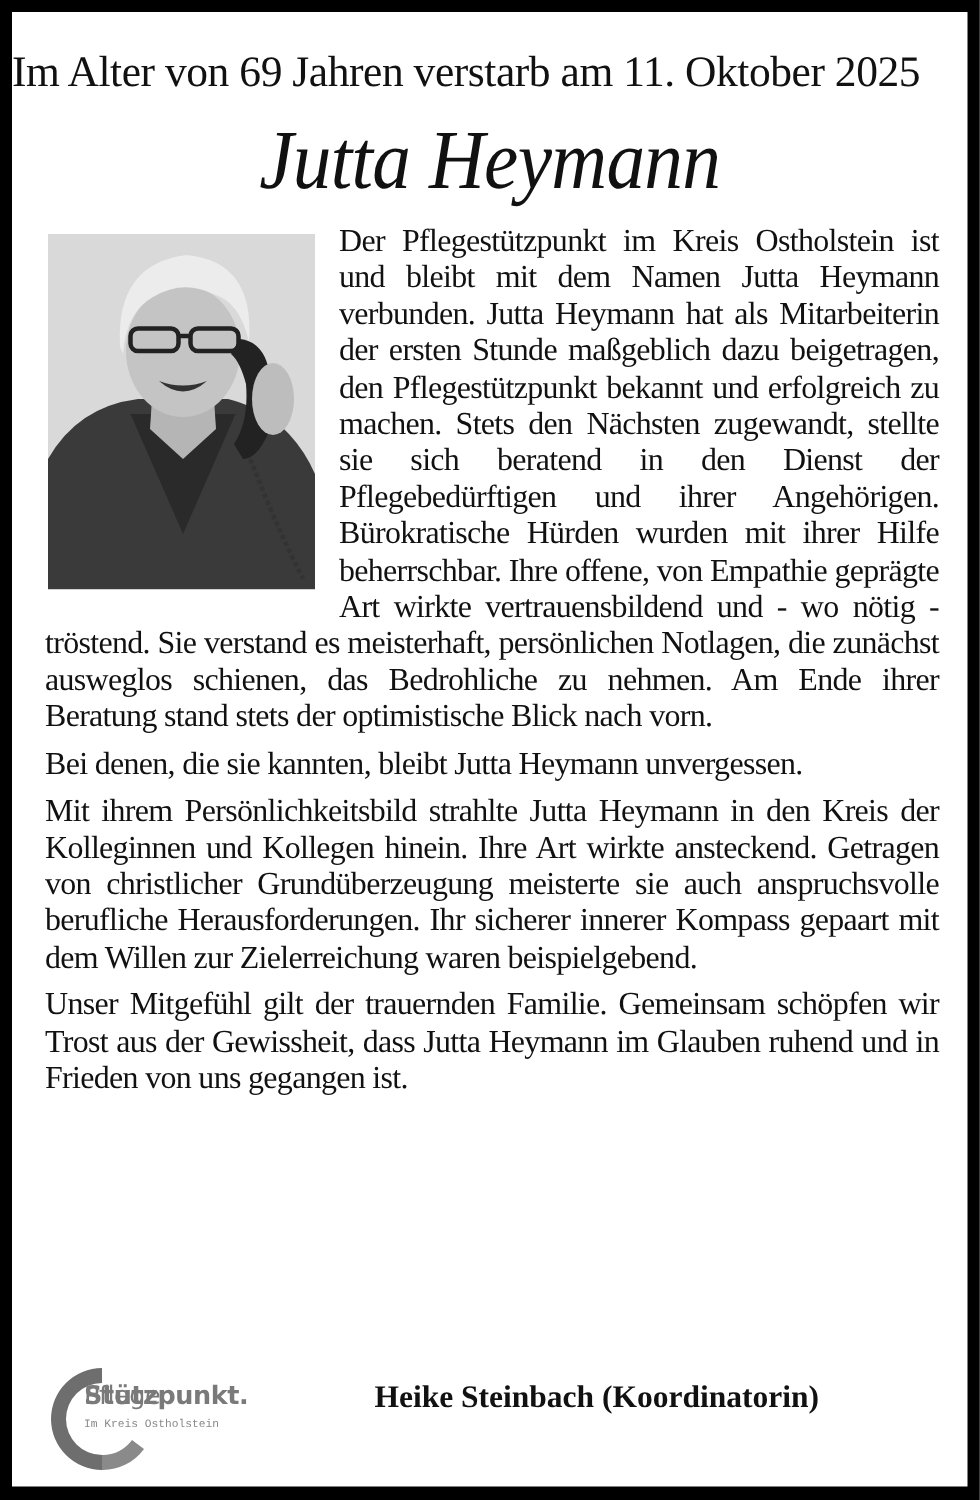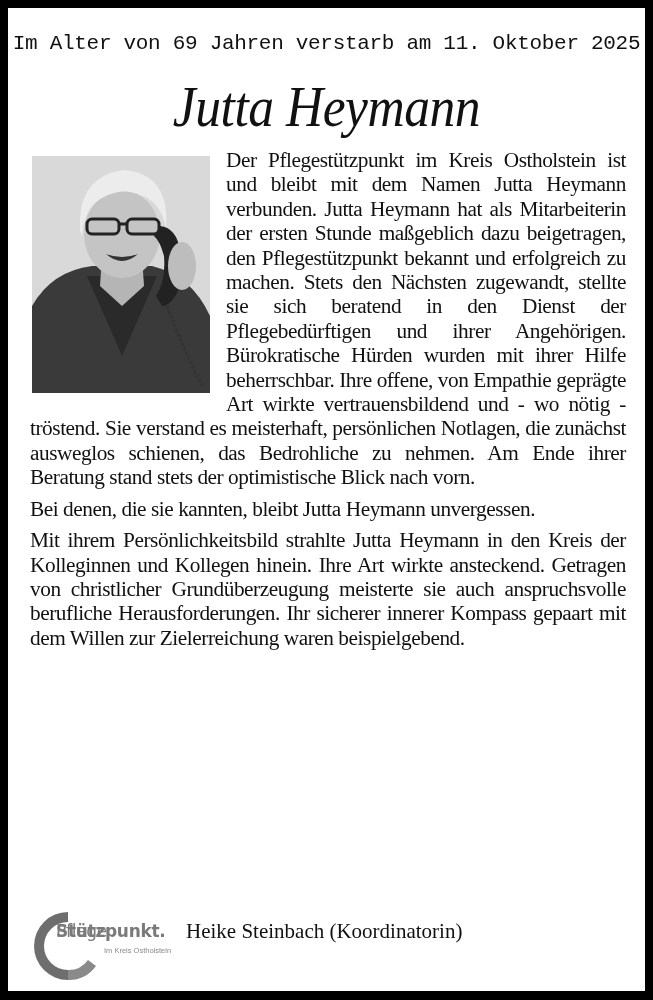--- a/index.html
+++ b/index.html
@@ -4,21 +4,21 @@
   <style>
     html, body { margin: 0; padding: 0; background: #000; }
     body { width: 653px; height: 1000px; overflow: hidden; }
     .frame {
       position: absolute; left: 8px; top: 8px; width: 637px; height: 983px;
       background: #fff; box-sizing: border-box;
     }
     .serif { font-family: "Liberation Serif", "DejaVu Serif", serif; color: #111; }
     .intro {
       position: absolute; top: 24px; left: 0; width: 100%;
-      text-align: center; font-size: 21px; letter-spacing: -0.3px; font-family: Liberation Mono, monospace;
+      font-size: 29px; letter-spacing: -0.3px;
     }
     .name {
       position: absolute; top: 67px; left: 0; width: 100%;
       text-align: center; font-size: 56px; font-style: italic; letter-spacing: -0.5px;
       transform: scaleX(0.92); transform-origin: center;
     }
     .photo {
       position: absolute; left: 24px; top: 148px; width: 178px; height: 237px;
       background: #d7d7d7; overflow: hidden;
     }
@@ -32,26 +32,26 @@
     .logo {
       position: absolute; left: 22px; top: 898px; width: 150px; height: 80px;
     }
     .logo-text-1, .logo-text-2 {
       position: absolute; left: 26px; font-family: "DejaVu Sans", sans-serif;
       color: #7a7a7a; font-size: 17px; line-height: 18px; letter-spacing: -0.3px;
     }
     .logo-text-1 { top: 16px; }
     .logo-text-2 { top: 16px; font-weight: bold; }
     .logo-text-3 {
-      position: absolute; left: 26px; top: 40px; font-family: Liberation Sans, sans-serif;
-      color: #8a8a8a; font-size: 7.5px; margin-left: 48px;
+      position: absolute; left: 26px; top: 40px; font-family: Liberation Mono, monospace;
+      color: #8a8a8a; font-size: 7.5px;
     }
     .signature {
       position: absolute; left: 178px; top: 911px; width: 360px;
-      text-align: left; font-size: 21px; font-weight: normal; line-height: 25px;
+      text-align: right; font-size: 21px; font-weight: bold; line-height: 25px;
     }
   </style>
 </head>
 <body>
 
 <div class="frame">
 
   <div class="intro serif">Im Alter von 69 Jahren verstarb am 11. Oktober 2025</div>
   <div class="name serif">Jutta Heymann</div>
 
@@ -79,20 +79,21 @@
 
       <ellipse cx="150" cy="110" rx="14" ry="24" fill="#bdbdbd"></ellipse>
     </svg>
   </div>
 
   <div class="body serif">
     <div class="float-spacer"></div>
     <p>Der Pflegestützpunkt im Kreis Ostholstein ist und bleibt mit dem Namen Jutta Heymann verbunden. Jutta Heymann hat als Mitarbeiterin der ersten Stunde maßgeblich dazu beige­tragen, den Pflegestützpunkt bekannt und erfolgreich zu machen. Stets den Nächsten zugewandt, stellte sie sich beratend in den Dienst der Pflegebedürftigen und ihrer Angehörigen. Bürokratische Hürden wurden mit ihrer Hilfe beherrschbar. Ihre offene, von Empathie geprägte Art wirkte vertrauensbildend und - wo nötig - tröstend. Sie verstand es meisterhaft, persönlichen Notlagen, die zunächst ausweglos schienen, das Bedrohliche zu nehmen. Am Ende ihrer Beratung stand stets der optimis­tische Blick nach vorn.</p>
     <p>Bei denen, die sie kannten, bleibt Jutta Heymann unvergessen.</p>
     <p>Mit ihrem Persönlichkeitsbild strahlte Jutta Heymann in den Kreis der Kolleginnen und Kollegen hinein. Ihre Art wirkte an­steckend. Getragen von christlicher Grundüberzeugung meis­terte sie auch anspruchsvolle berufliche Herausforderungen. Ihr sicherer innerer Kompass gepaart mit dem Willen zur Zielerreichung waren beispielgebend.</p>
+    <p>Unser Mitgefühl gilt der trauernden Familie. Gemeinsam schöpfen wir Trost aus der Gewissheit, dass Jutta Heymann im Glauben ruhend und in Frieden von uns gegangen ist.</p>
   </div>
 
   <div class="logo">
     <svg width="80" height="80" viewBox="0 0 80 80" style="position:absolute;left:0;top:0;">
       <path d="M38 6 A34 34 0 0 0 38 74 L38 64 A24 24 0 0 1 38 16 Z" fill="#6e6e6e"></path>
       <path d="M38 74 A34 34 0 0 0 66 60 L58 54 A24 24 0 0 1 38 64 Z" fill="#8a8a8a"></path>
     </svg>
     <div class="logo-text-1">Pflege</div>
     <div class="logo-text-2">Stützpunkt.</div>
     <div class="logo-text-3">Im Kreis Ostholstein</div>

